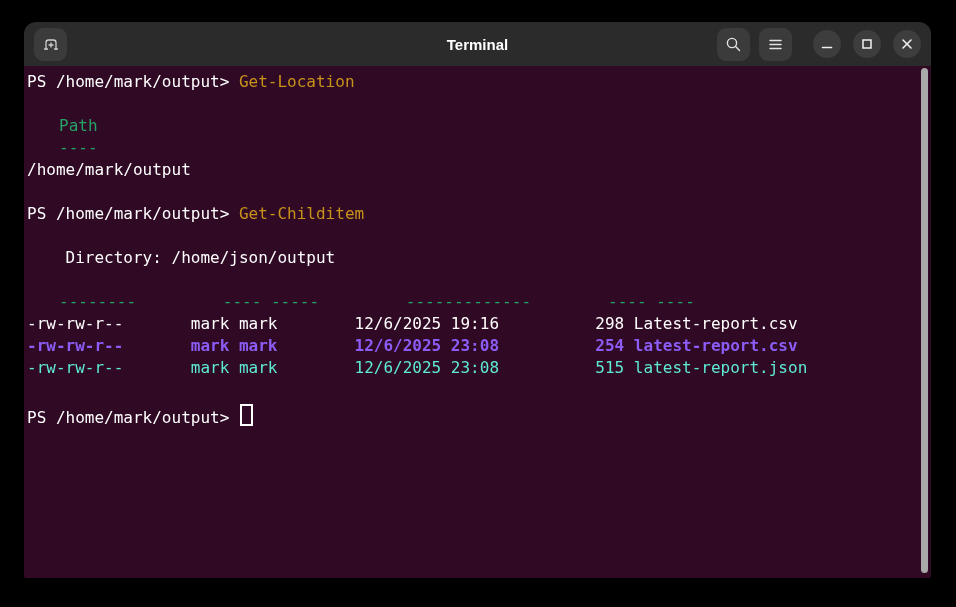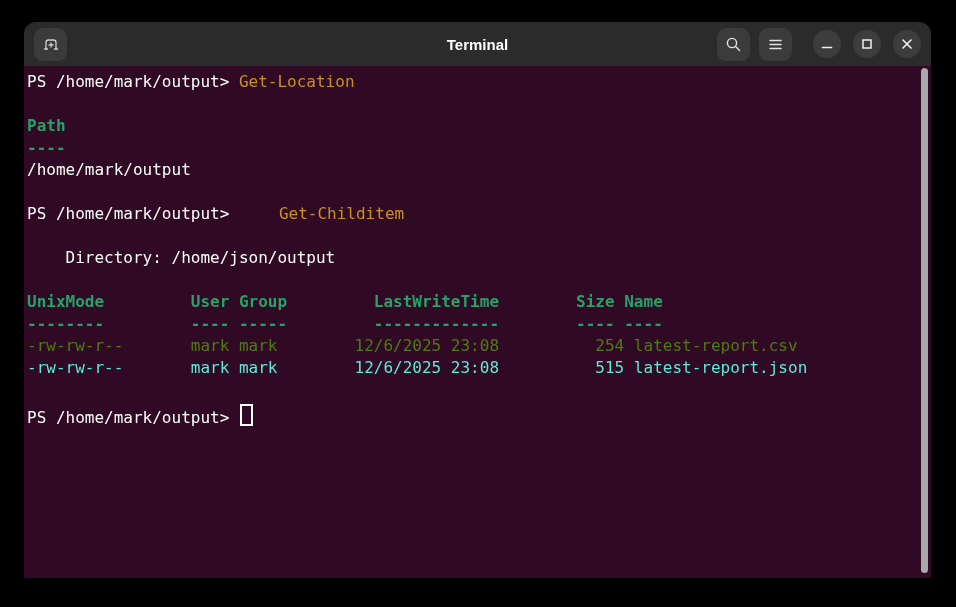--- a/index.html
+++ b/index.html
@@ -91,21 +91,21 @@
     right: 14px;
     font-family: "DejaVu Sans Mono", monospace;
     font-size: 16px;
     line-height: 22px;
   }
   .term-line {
     white-space: pre;
     height: 22px;
     color: #ffffff;
   }
-  .term-line .bold { font-weight: bold; }
+  .term-line .bold { font-weight: normal; margin-left: 32px; }
   .cursor-hollow {
     display: inline-block;
     width: 9px;
     height: 18px;
     border: 2px solid #ffffff;
     position: relative;
     top: 3px;
     margin-left: 1px;
   }
   .scrollbar-track {
@@ -189,27 +189,27 @@
     </div>
 
     <div class="terminal">
       <div class="term-content" id="term-lines">
           <div class="term-line"><span style="color: rgb(255, 255, 255);">PS /home/mark/output&gt; </span><span style="color: rgb(200, 145, 26);">Get-Location</span></div>
           <div class="term-line"></div>
           <div class="term-line"><span class="bold" style="color: rgb(38, 162, 105);">Path</span></div>
           <div class="term-line"><span class="bold" style="color: rgb(38, 162, 105);">----</span></div>
           <div class="term-line"><span style="color: rgb(255, 255, 255); margin-top: 30px;">/home/mark/output</span></div>
           <div class="term-line"></div>
-          <div class="term-line"><span style="color: rgb(255, 255, 255);">PS /home/mark/output&gt; </span><span style="color: rgb(200, 145, 26); margin-left: 40px;">Get-Childitem</span></div>
+          <div class="term-line"><span style="color: rgb(255, 255, 255);">PS /home/mark/output&gt; </span><span style="color: rgb(200, 145, 26);">Get-Childitem</span></div>
           <div class="term-line"></div>
           <div class="term-line"><span style="color: rgb(255, 255, 255);">    Directory: /home/json/output</span></div>
           <div class="term-line"></div>
-          <div class="term-line"><span class="bold" style="color: rgb(38, 162, 105);">UnixMode         User Group         LastWriteTime        Size Name</span></div>
           <div class="term-line"><span class="bold" style="color: rgb(38, 162, 105);">--------         ---- -----         -------------        ---- ----</span></div>
-          <div class="term-line"><span style="color: #4d7c0f;">-rw-rw-r--       mark mark        12/6/2025 23:08          254 latest-report.csv</span></div>
+          <div class="term-line"><span style="color: rgb(255, 255, 255);">-rw-rw-r--       mark mark        12/6/2025 19:16          298 Latest-report.csv</span></div>
+          <div class="term-line"><span style="color: #8b5cf6; font-weight: bold;">-rw-rw-r--       mark mark        12/6/2025 23:08          254 latest-report.csv</span></div>
           <div class="term-line"><span style="color: #5eead4;">-rw-rw-r--       mark mark        12/6/2025 23:08          515 latest-report.json</span></div>
           <div class="term-line"></div>
           <div class="term-line"><span style="color: rgb(255, 255, 255);">PS /home/mark/output&gt; </span><span class="cursor-hollow"></span></div>
         </div>
       <div class="scrollbar-track">
         <div class="scrollbar-thumb"></div>
       </div>
     </div>
 
   </div>

